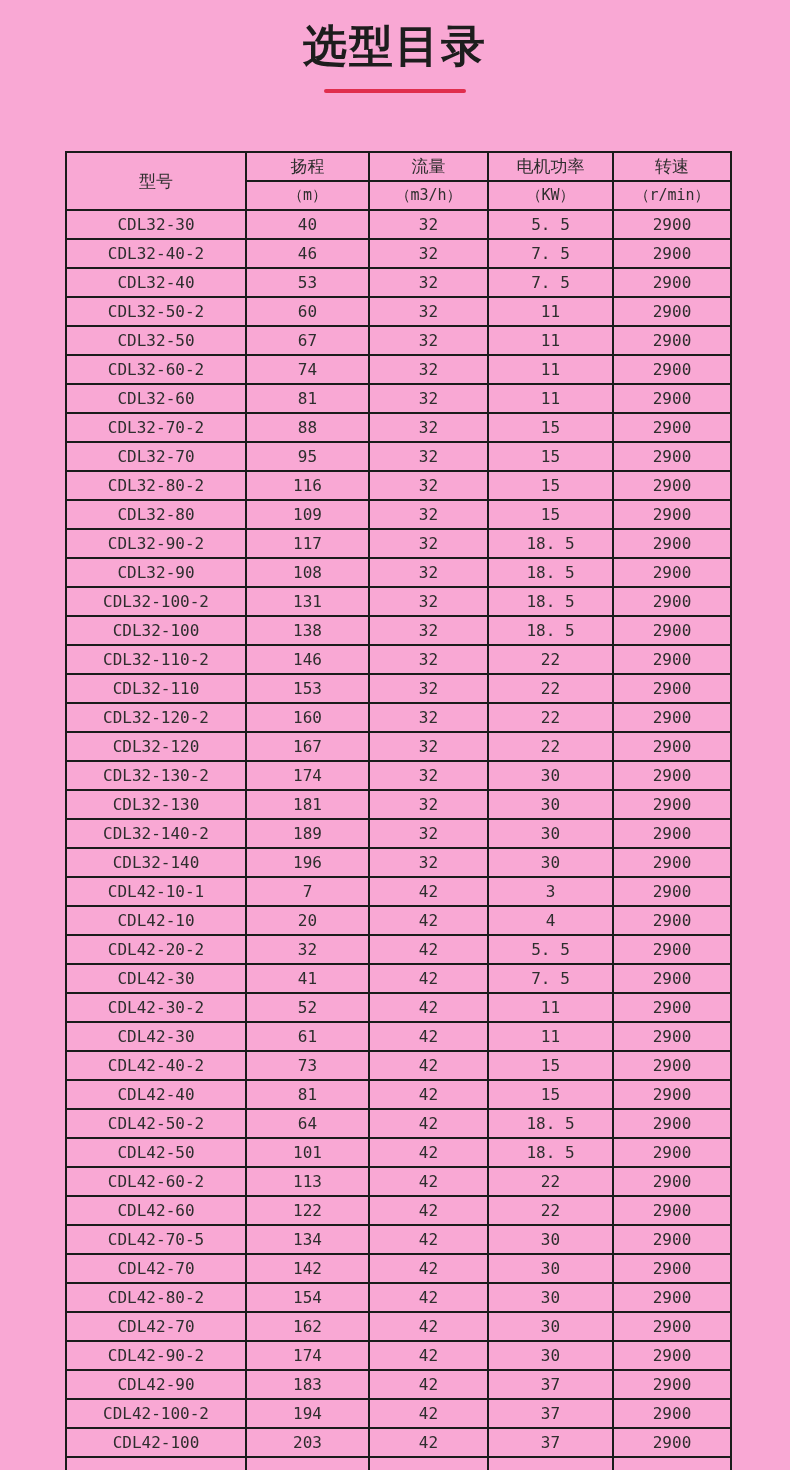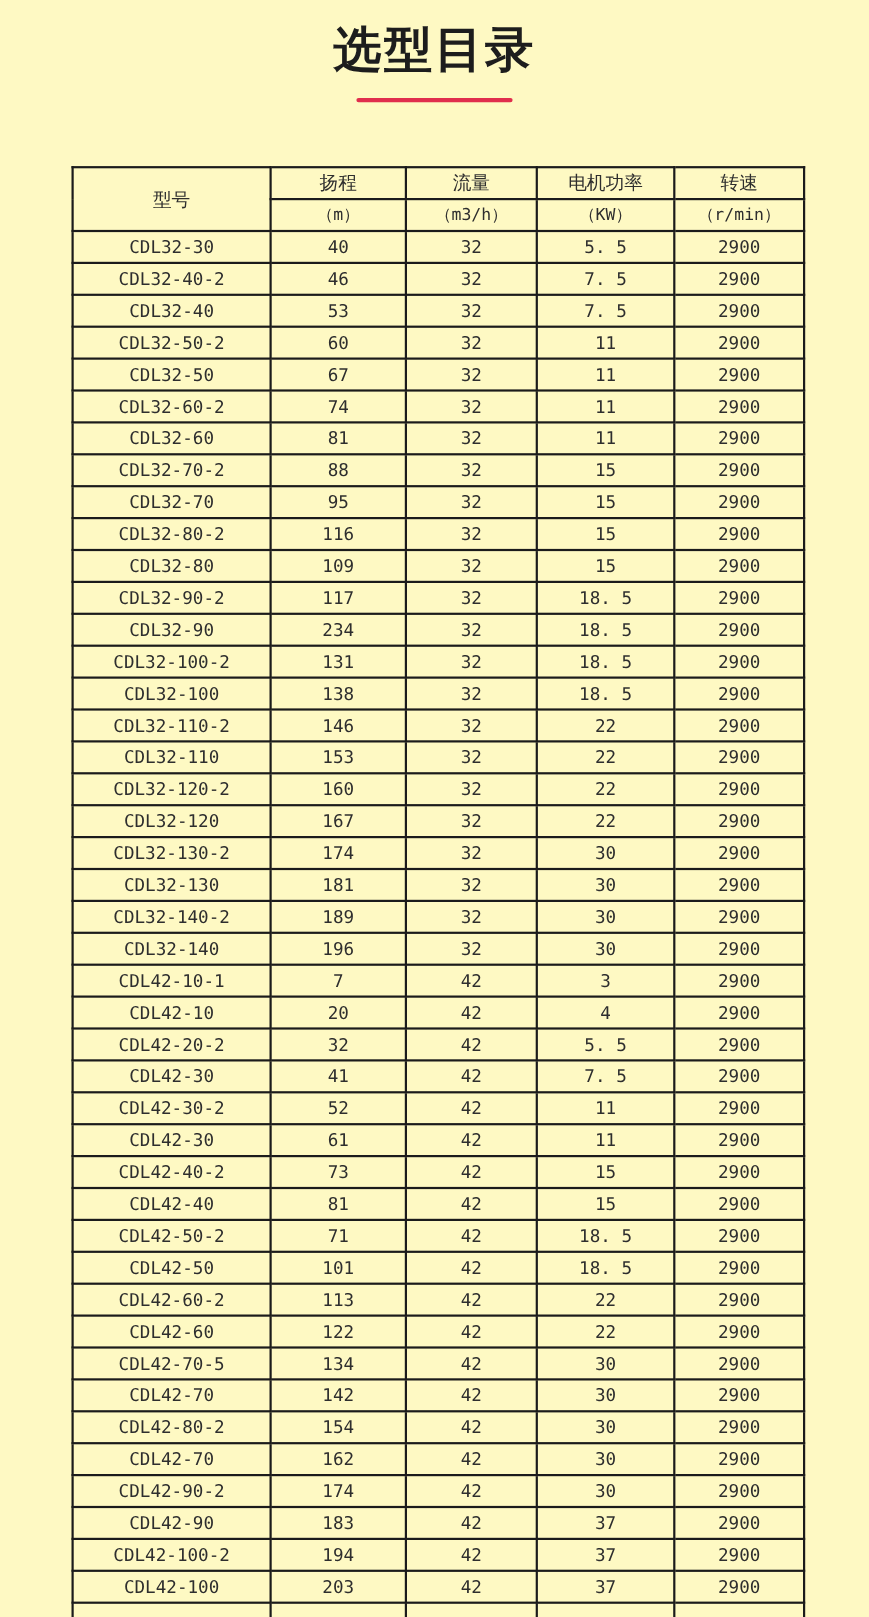--- a/index.html
+++ b/index.html
@@ -1,20 +1,20 @@
 <!DOCTYPE html>
 <html><head>
 <meta charset="utf-8">
 <style>
   html, body { margin: 0; padding: 0; background: #ffffff; }
   .page {
     position: relative;
     width: 790px;
     height: 1470px;
-    background: #fef9c3;
+    background: #f9a8d4;
     overflow: hidden;
     font-family: "DejaVu Sans Mono", "DejaVu Sans", monospace;
   }
   .title {
     margin: 0;
     position: absolute;
     top: 20px;
     left: 0;
     width: 100%;
     text-align: center;
@@ -173,21 +173,21 @@
         </tr>
         <tr>
           <td>CDL32-90-2</td>
           <td>117</td>
           <td>32</td>
           <td>18. 5</td>
           <td>2900</td>
         </tr>
         <tr>
           <td>CDL32-90</td>
-          <td>234</td>
+          <td>108</td>
           <td>32</td>
           <td>18. 5</td>
           <td>2900</td>
         </tr>
         <tr>
           <td>CDL32-100-2</td>
           <td>131</td>
           <td>32</td>
           <td>18. 5</td>
           <td>2900</td>
@@ -306,21 +306,21 @@
         </tr>
         <tr>
           <td>CDL42-40</td>
           <td>81</td>
           <td>42</td>
           <td>15</td>
           <td>2900</td>
         </tr>
         <tr>
           <td>CDL42-50-2</td>
-          <td>71</td>
+          <td>64</td>
           <td>42</td>
           <td>18. 5</td>
           <td>2900</td>
         </tr>
         <tr>
           <td>CDL42-50</td>
           <td>101</td>
           <td>42</td>
           <td>18. 5</td>
           <td>2900</td>

